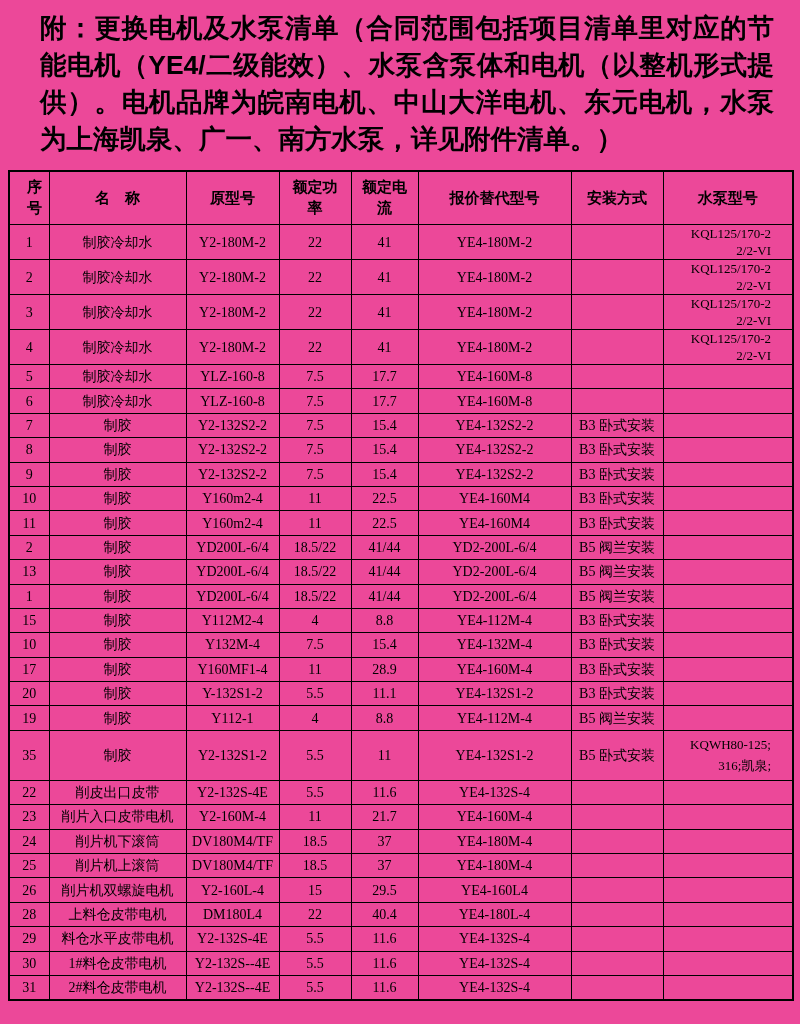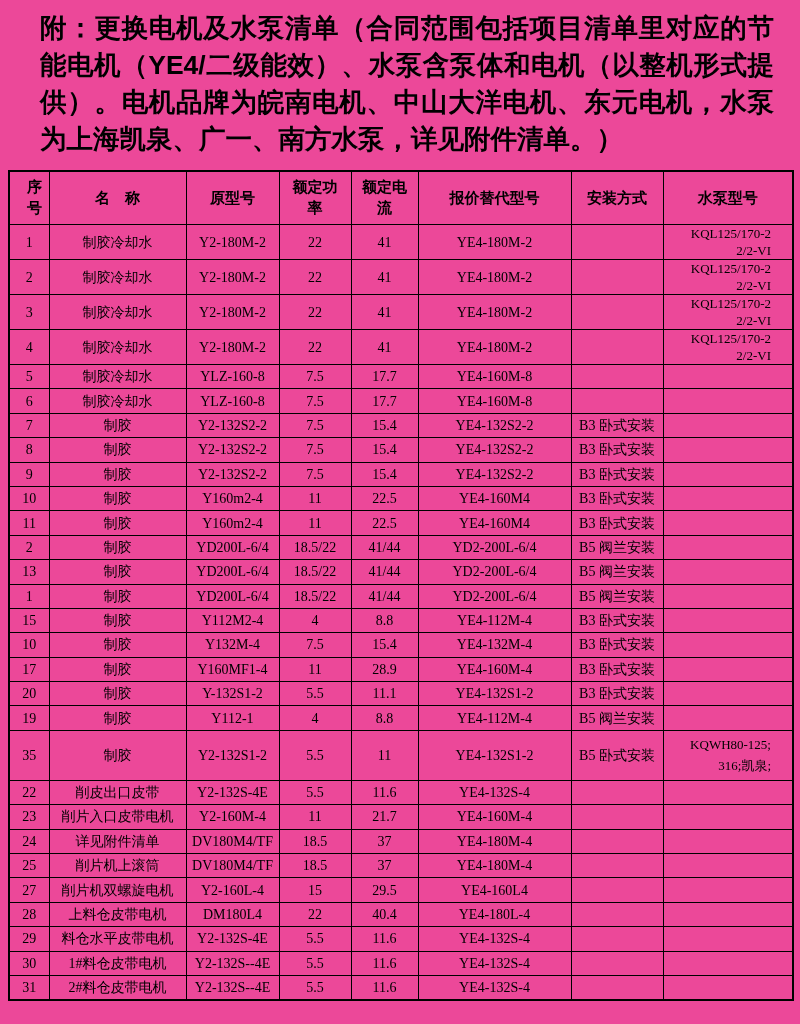--- a/index.html
+++ b/index.html
@@ -315,40 +315,40 @@
           <td>削片入口皮带电机</td>
           <td>Y2-160M-4</td>
           <td>11</td>
           <td>21.7</td>
           <td>YE4-160M-4</td>
           <td></td>
           <td class="pump-cell"></td>
         </tr>
         <tr>
           <td>24</td>
-          <td>详见附件清单</td>
+          <td>削片机下滚筒</td>
           <td>DV180M4/TF</td>
           <td>18.5</td>
           <td>37</td>
           <td>YE4-180M-4</td>
           <td></td>
           <td class="pump-cell"></td>
         </tr>
         <tr>
           <td>25</td>
           <td>削片机上滚筒</td>
           <td>DV180M4/TF</td>
           <td>18.5</td>
           <td>37</td>
           <td>YE4-180M-4</td>
           <td></td>
           <td class="pump-cell"></td>
         </tr>
         <tr>
-          <td>27</td>
+          <td>26</td>
           <td>削片机双螺旋电机</td>
           <td>Y2-160L-4</td>
           <td>15</td>
           <td>29.5</td>
           <td>YE4-160L4</td>
           <td></td>
           <td class="pump-cell"></td>
         </tr>
         <tr>
           <td>28</td>

